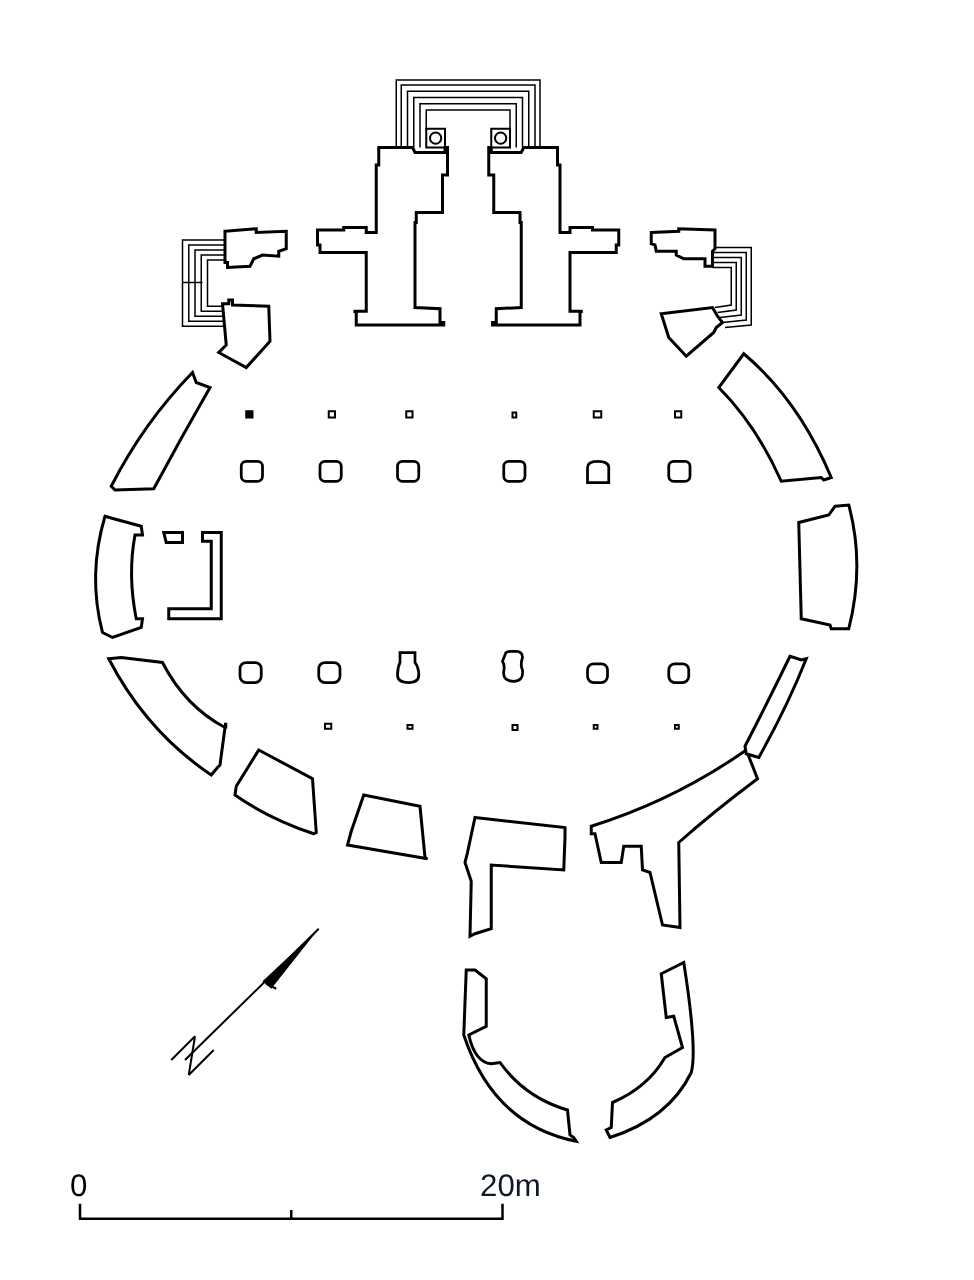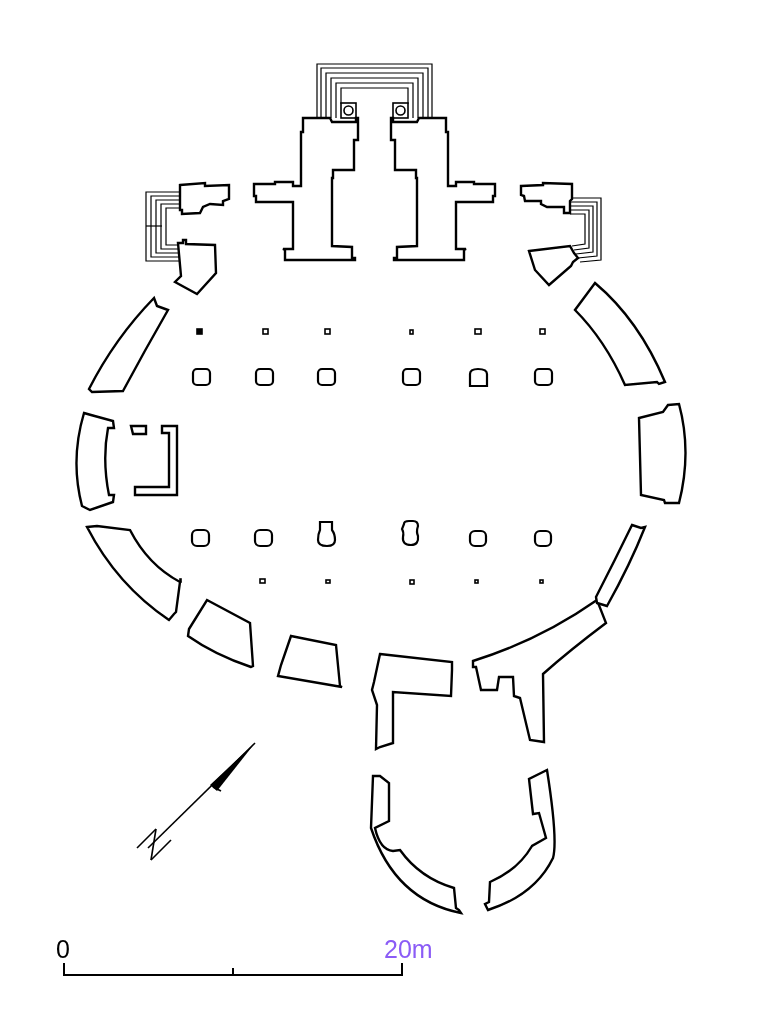--- a/index.html
+++ b/index.html
@@ -141,13 +141,13 @@
     </g>
   </g>
 
   <g>
     <path class="scale-line" d="M64,963 V975 H402 V963"></path>
     <line class="scale-line" x1="233" y1="968" x2="233" y2="975"></line>
   </g>
 </svg>
 
 <div style="position:absolute; left:56px; top:935px; font-family:'Liberation Sans', sans-serif; font-size:25px; color:#000;">0</div>
-<div style="position:absolute; left:384px; top:935px; font-family:'Liberation Sans', sans-serif; font-size:25px; color:#8b5cf6;">20m</div>
+<div style="position:absolute; left:384px; top:935px; font-family:'Liberation Sans', sans-serif; font-size:25px; color:#0f172a;">20m</div>
 
 </body></html>

